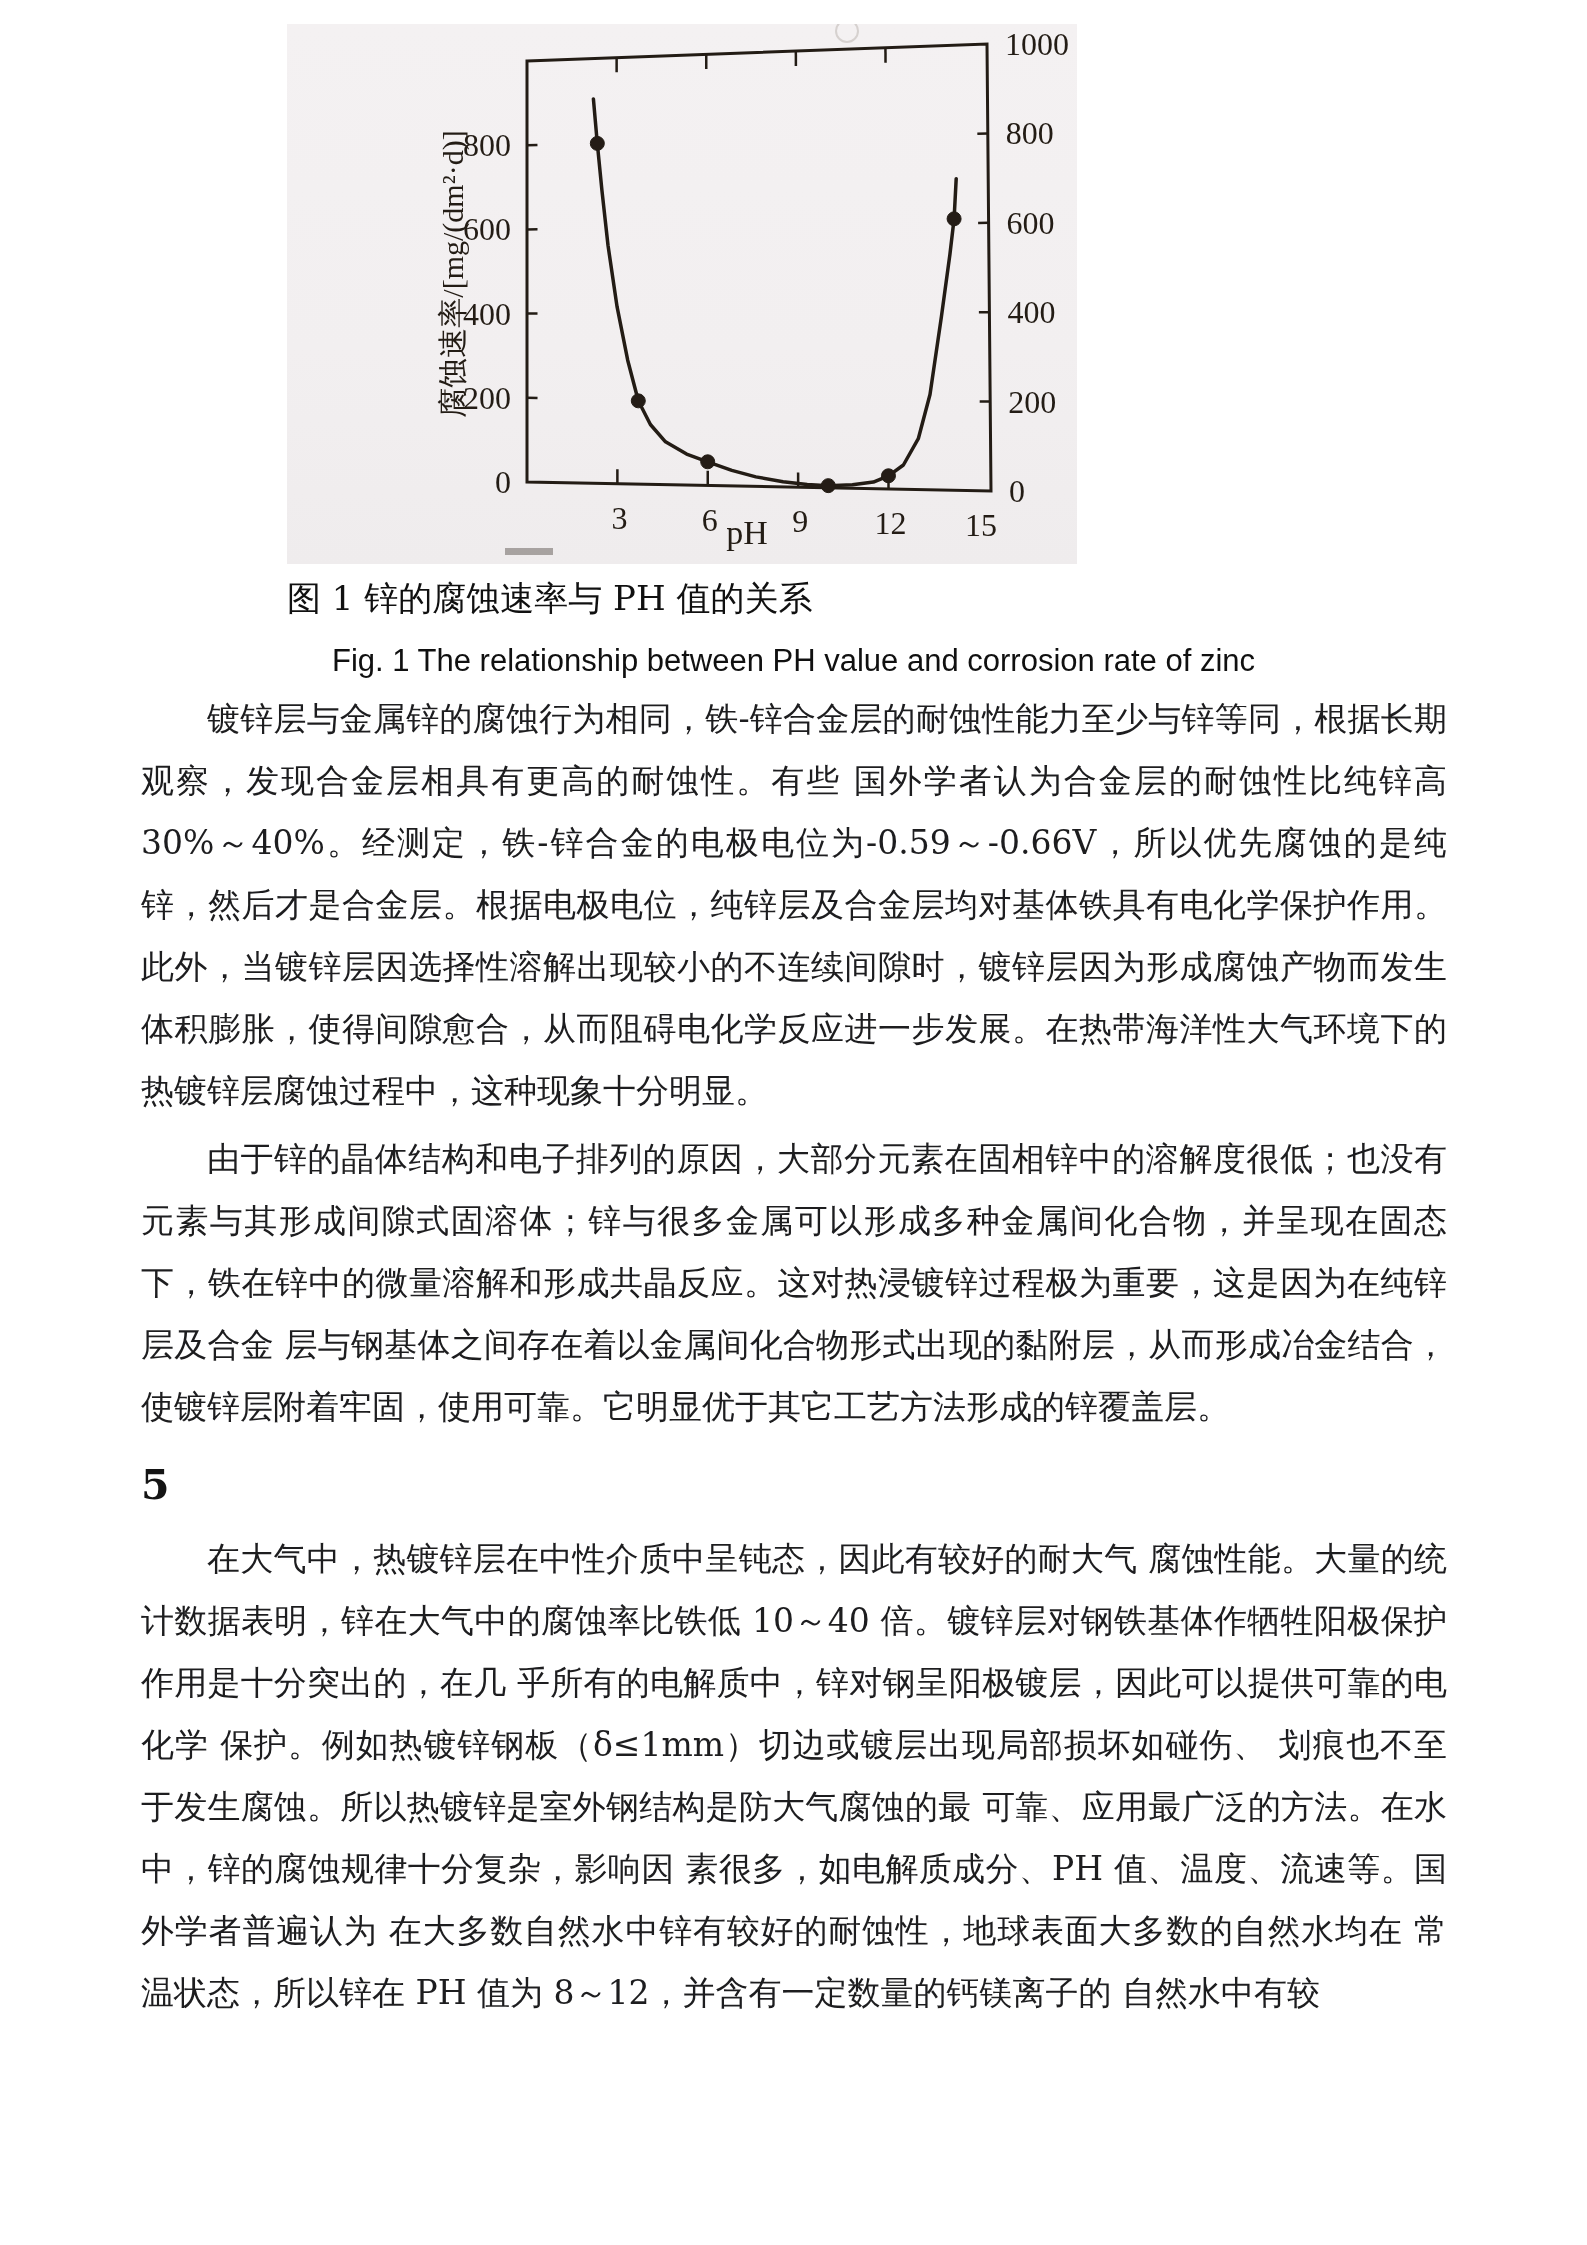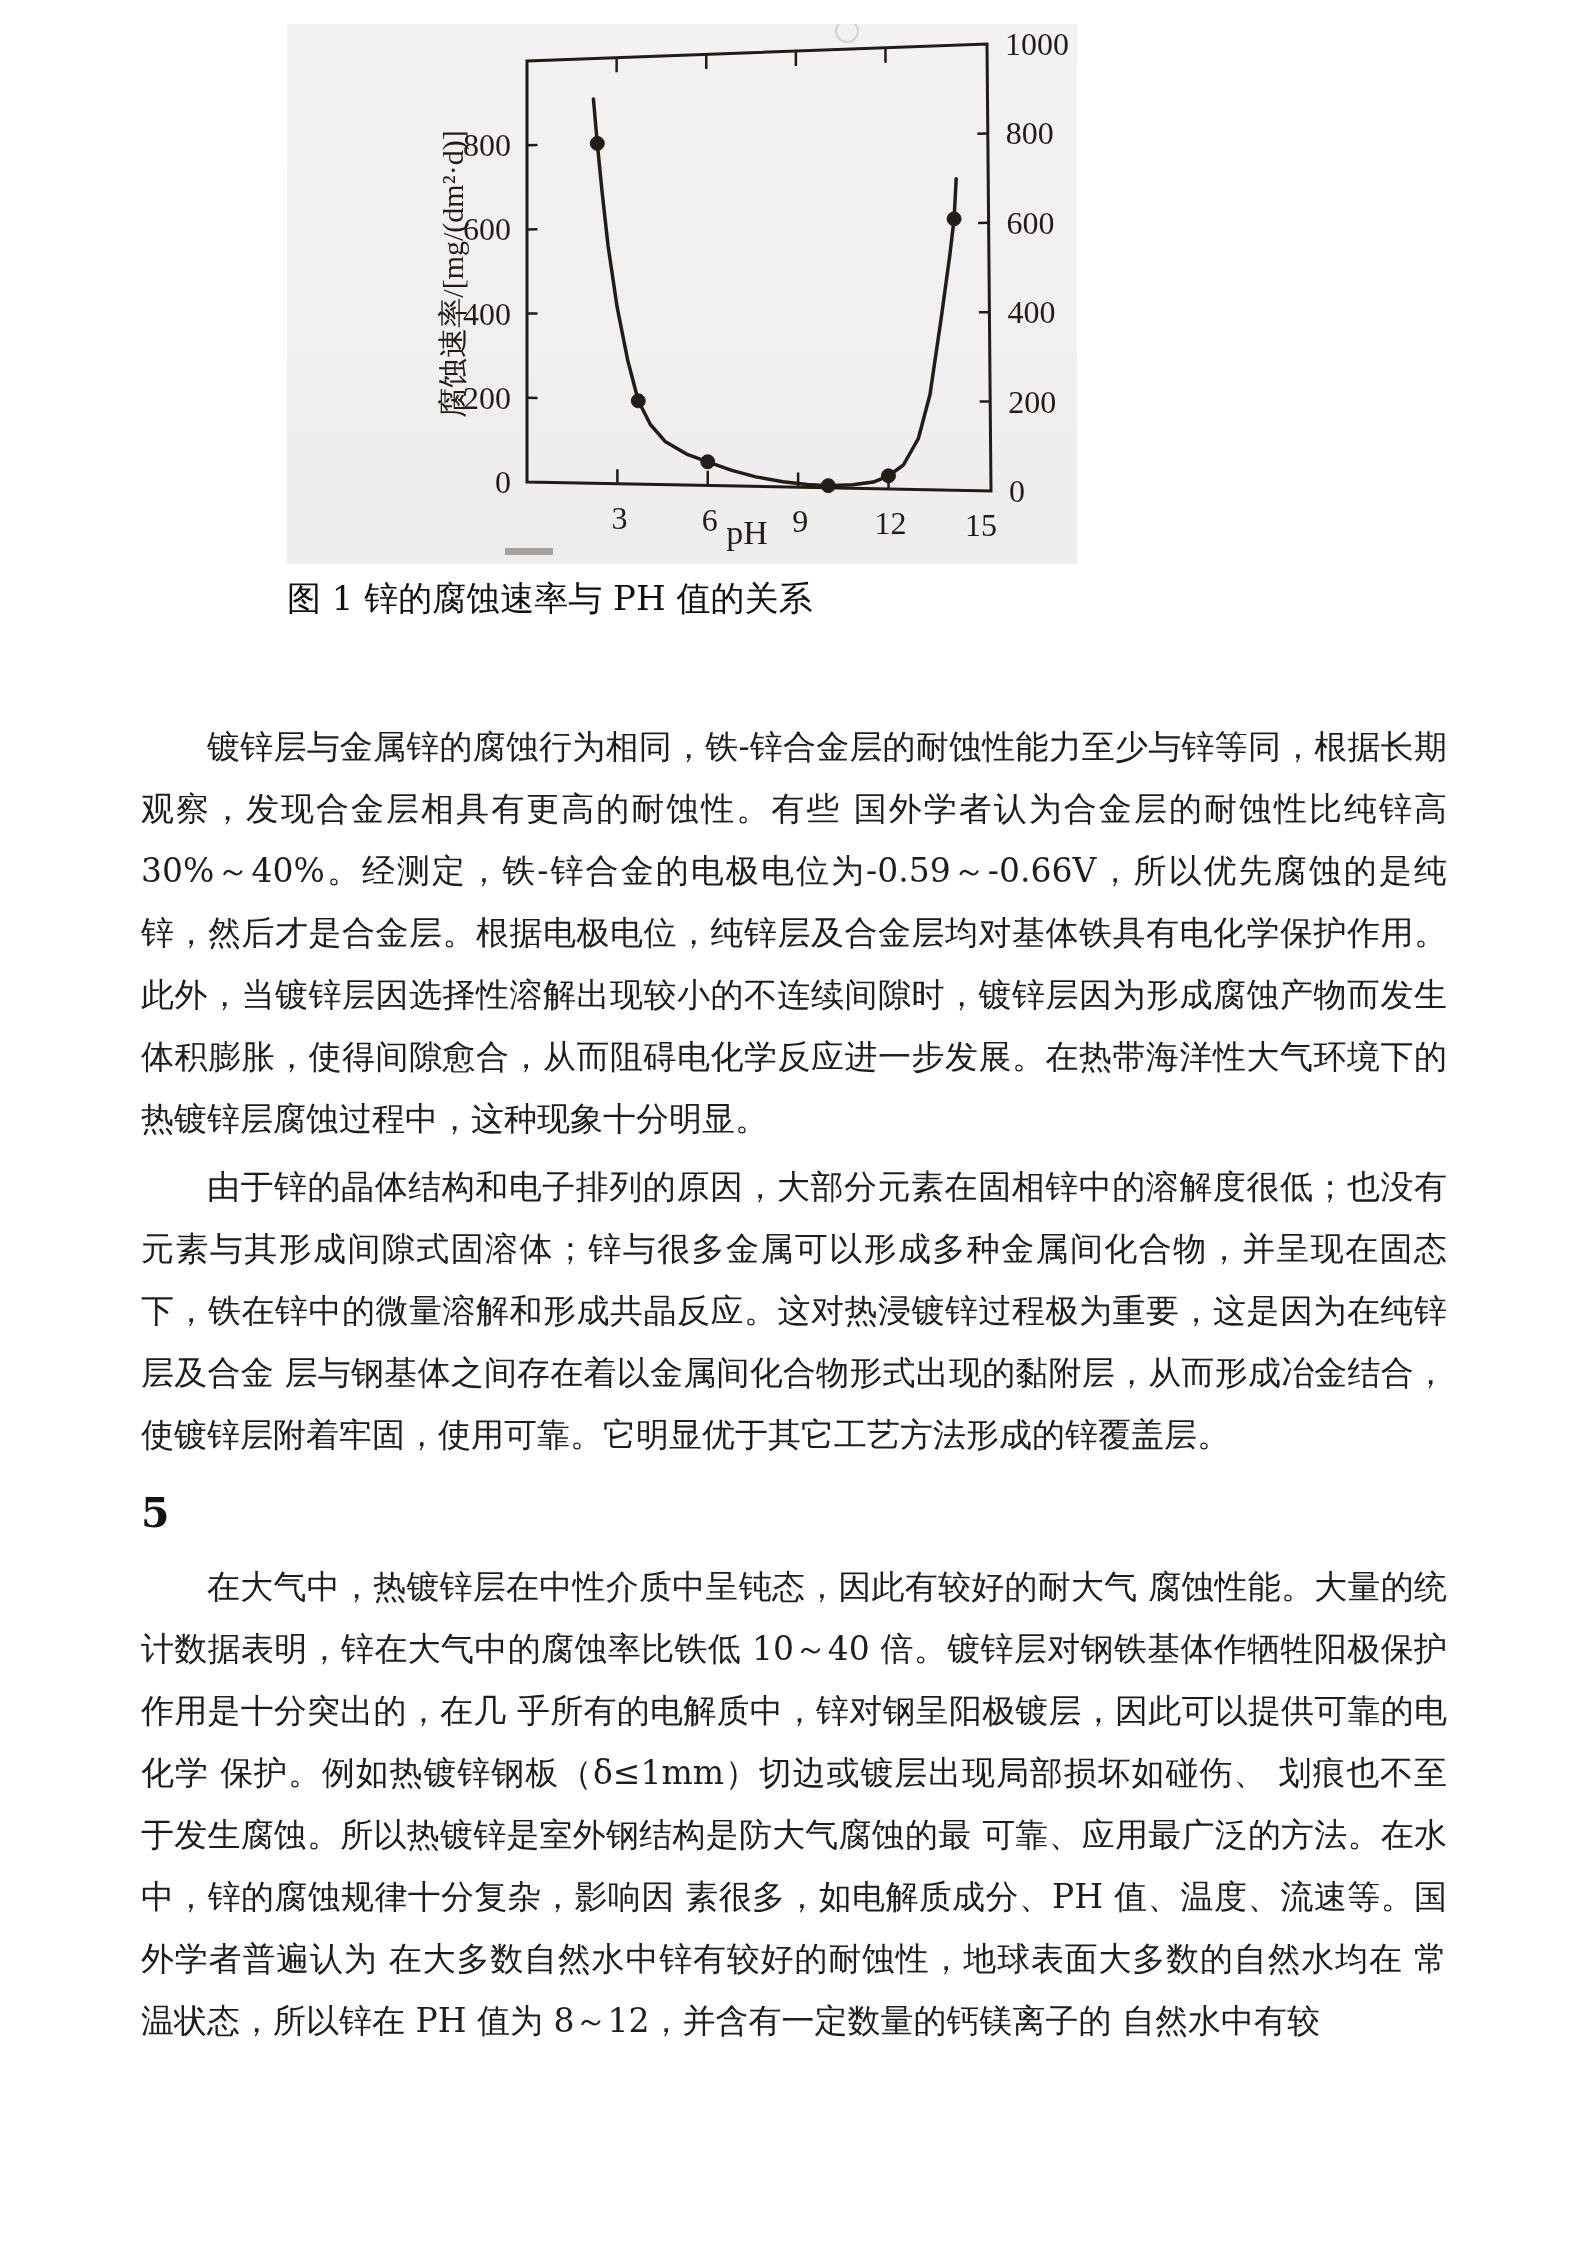--- a/index.html
+++ b/index.html
@@ -21,21 +21,21 @@
     position:absolute;left:287px;top:576px;width:790px;
     text-align:left;font-size:34px;line-height:44px;color:#101010;
     font-family:"DejaVu Serif","Liberation Serif",serif;
   }
   .caption-en{
     position:absolute;left:0;top:640px;width:1587px;
     text-align:center;font-size:31px;line-height:42px;color:#101010;
     font-family:"Liberation Sans","DejaVu Sans",sans-serif;
   }
   #body-text{
-    position:absolute;left:141px;top:716px;width:1306px;
+    position:absolute;left:141px;top:688px;width:1306px;
     font-size:33px;line-height:62px;
     text-align:justify;
     color:#1d1d1f;
   }
   #body-text p{
     margin:0 0 6px 0;
     text-indent:2em;
   }
   .section-heading{
     margin:18px 0 14px 0;
@@ -93,20 +93,21 @@
         <circle cx="420.6935064935065" cy="437.79435064935063" r="7" fill="#241c16" stroke="#231c15"></circle>
         <circle cx="541.2857142857143" cy="461.65474025974027" r="7" fill="#241c16" stroke="#231c15"></circle>
         <circle cx="601.464935064935" cy="451.7751948051948" r="7" fill="#241c16" stroke="#231c15"></circle>
         <circle cx="667.0928571428572" cy="194.84227272727276" r="7" fill="#241c16" stroke="#231c15"></circle>
         <text x="459.94805194805195" y="520.2662337662338" font-size="34" fill="#231c15" text-anchor="middle" font-family="&quot;Liberation Serif&quot;,&quot;DejaVu Serif&quot;,serif">pH</text>
         <text x="176" y="250" font-size="30" fill="#231c15" text-anchor="middle" font-family="&quot;Liberation Serif&quot;,&quot;DejaVu Serif&quot;,serif" transform="rotate(-90 176 250)">腐蚀速率/[mg/(dm²·d)]</text>
       </svg>
   </div>
 
   <div class="caption-zh">图 1 锌的腐蚀速率与 PH 值的关系</div>
+  <div class="caption-en">Fig. 1 The relationship between PH value and corrosion rate of zinc</div>
 
   <div id="body-text">
     <p>镀锌层与金属锌的腐蚀行为相同，铁-锌合金层的耐蚀性能力至少与锌等同，根据长期观察，发现合金层相具有更高的耐蚀性。有些 国外学者认为合金层的耐蚀性比纯锌高 30%～40%。经测定，铁-锌合金的电极电位为-0.59～-0.66V，所以优先腐蚀的是纯锌，然后才是合金层。根据电极电位，纯锌层及合金层均对基体铁具有电化学保护作用。此外，当镀锌层因选择性溶解出现较小的不连续间隙时，镀锌层因为形成腐蚀产物而发生体积膨胀，使得间隙愈合，从而阻碍电化学反应进一步发展。在热带海洋性大气环境下的热镀锌层腐蚀过程中，这种现象十分明显。</p>
     <p>由于锌的晶体结构和电子排列的原因，大部分元素在固相锌中的溶解度很低；也没有元素与其形成间隙式固溶体；锌与很多金属可以形成多种金属间化合物，并呈现在固态下，铁在锌中的微量溶解和形成共晶反应。这对热浸镀锌过程极为重要，这是因为在纯锌层及合金 层与钢基体之间存在着以金属间化合物形式出现的黏附层，从而形成冶金结合，使镀锌层附着牢固，使用可靠。它明显优于其它工艺方法形成的锌覆盖层。</p>
     <div class="section-heading">
       <span class="sec-num">5</span>
     </div>
     <p>在大气中，热镀锌层在中性介质中呈钝态，因此有较好的耐大气 腐蚀性能。大量的统计数据表明，锌在大气中的腐蚀率比铁低 10～40 倍。镀锌层对钢铁基体作牺牲阳极保护作用是十分突出的，在几 乎所有的电解质中，锌对钢呈阳极镀层，因此可以提供可靠的电化学 保护。例如热镀锌钢板（δ≤1mm）切边或镀层出现局部损坏如碰伤、 划痕也不至于发生腐蚀。所以热镀锌是室外钢结构是防大气腐蚀的最 可靠、应用最广泛的方法。在水中，锌的腐蚀规律十分复杂，影响因 素很多，如电解质成分、PH 值、温度、流速等。国外学者普遍认为 在大多数自然水中锌有较好的耐蚀性，地球表面大多数的自然水均在 常温状态，所以锌在 PH 值为 8～12，并含有一定数量的钙镁离子的 自然水中有较</p>
   </div>
 

